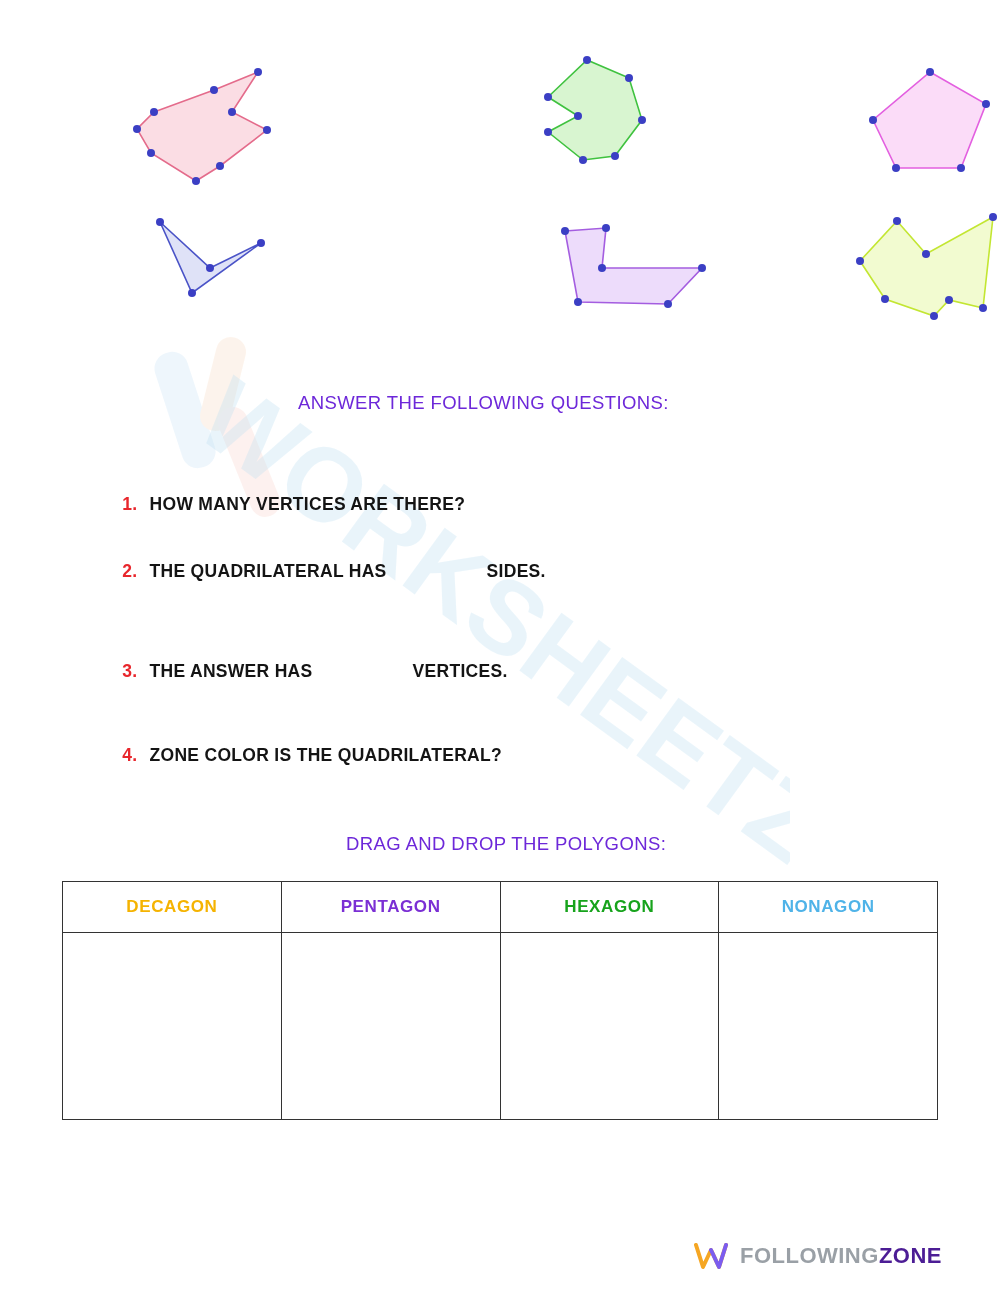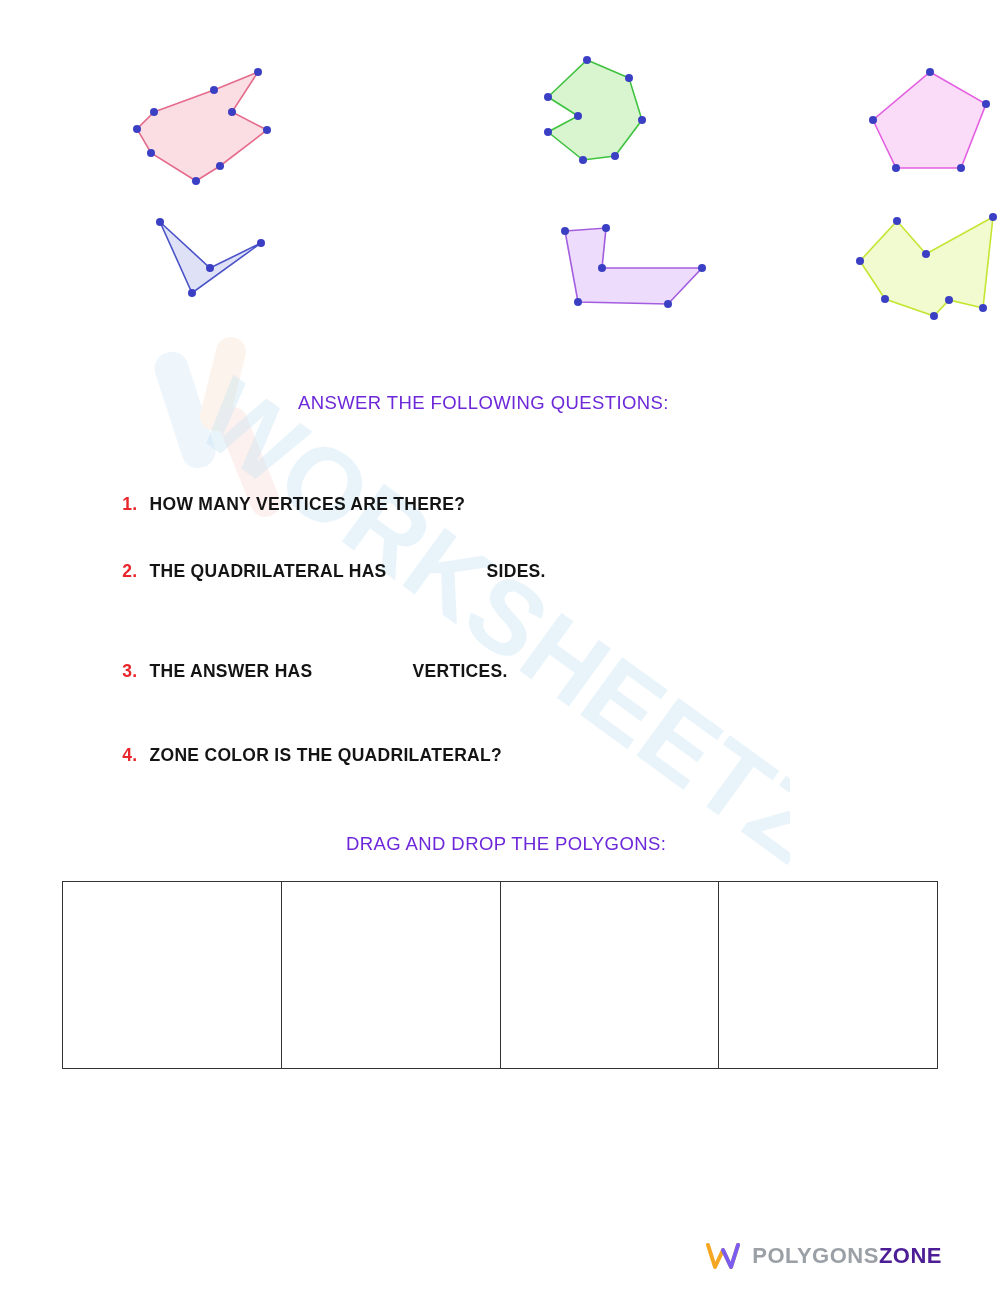--- a/index.html
+++ b/index.html
@@ -212,30 +212,36 @@
 </div>
 
 <div class="question" id="q4">
   <span class="qnum">4.</span><span>ZONE COLOR IS THE QUADRILATERAL?</span>
 </div>
 
 <div class="heading" id="drag-heading">DRAG AND DROP THE POLYGONS:</div>
 
 <table class="drop-table">
   <tbody>
+      <tr>
+    <td class="hdr"><span style="color: rgb(245, 179, 1);">DECAGON</span></td>
+    <td class="hdr"><span style="color: rgb(123, 47, 212);">PENTAGON</span></td>
+    <td class="hdr"><span style="color: rgb(23, 163, 28);">HEXAGON</span></td>
+    <td class="hdr"><span style="color: rgb(79, 179, 232);">NONAGON</span></td>
+  </tr>
   <tr>
     <td class="body-cell"></td>
     <td class="body-cell"></td>
     <td class="body-cell"></td>
     <td class="body-cell"></td>
   </tr>
 </tbody>
   </table>
 
 <div class="footer">
   <span class="logo-mark">
     <svg width="34" height="30" viewBox="0 0 34 30" xmlns="http://www.w3.org/2000/svg">
       <path d="M2 4 L9 26 L17 9 L25 26 L32 4" fill="none" stroke="#f5a623" stroke-width="4" stroke-linecap="round" stroke-linejoin="round"></path>
       <path d="M17 9 L25 26 L32 4" fill="none" stroke="#7b5cf0" stroke-width="4" stroke-linecap="round" stroke-linejoin="round"></path>
     </svg>
   </span>
-  <span class="logo-text"><span class="light">POLYGONS</span><span class="dark">ZONE</span></span>
+  <span class="logo-text"><span class="light">FOLLOWING</span><span class="dark">ZONE</span></span>
 </div>
 
 </body></html>

